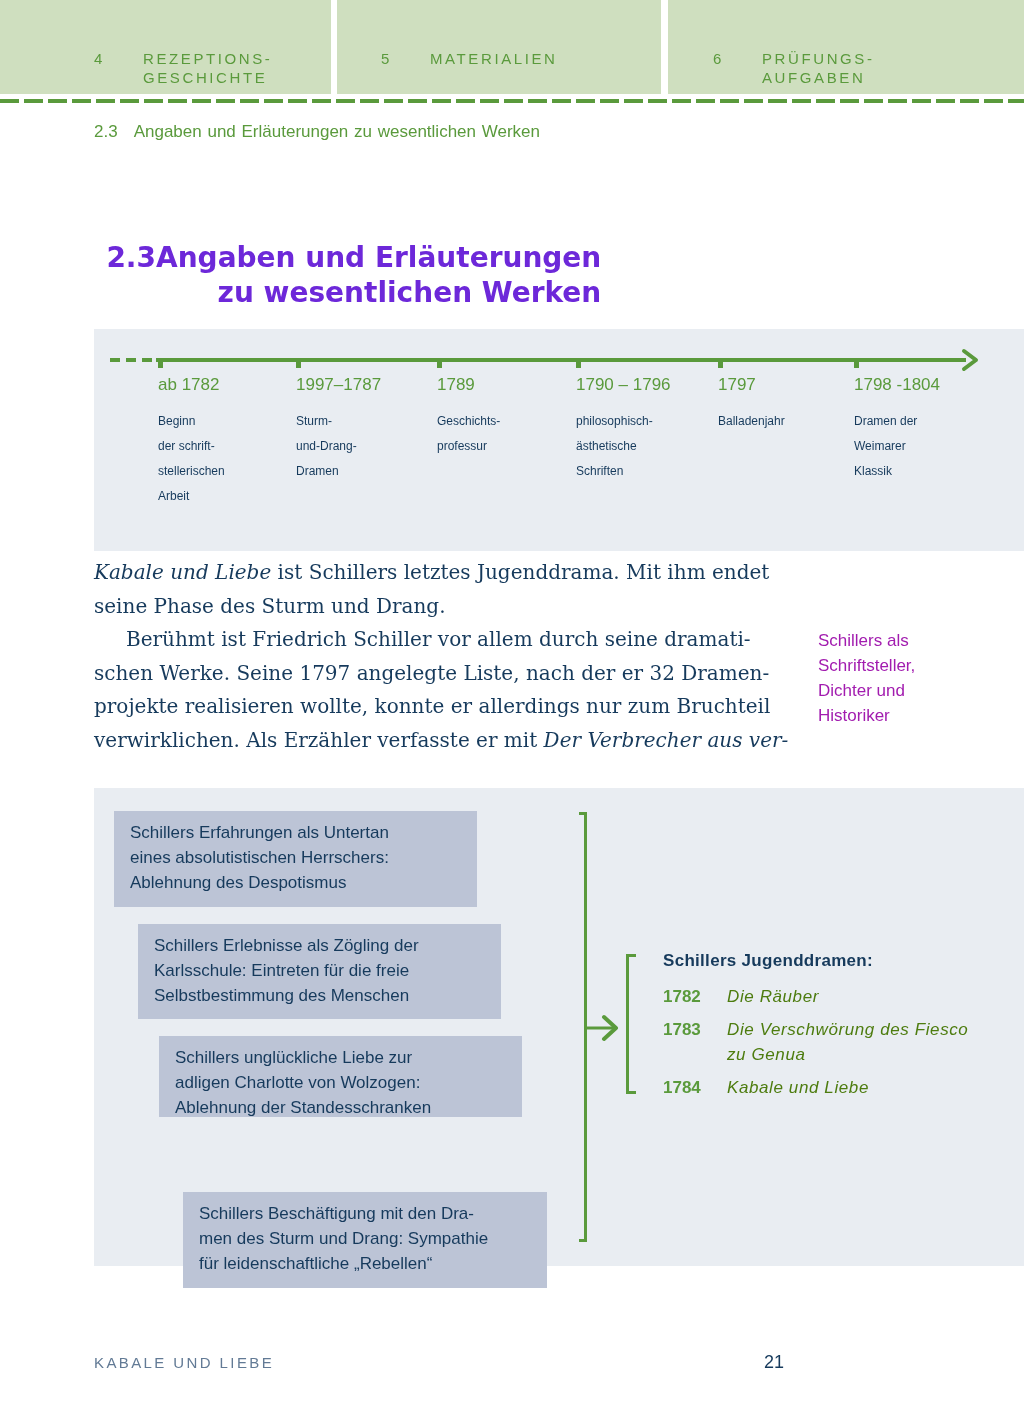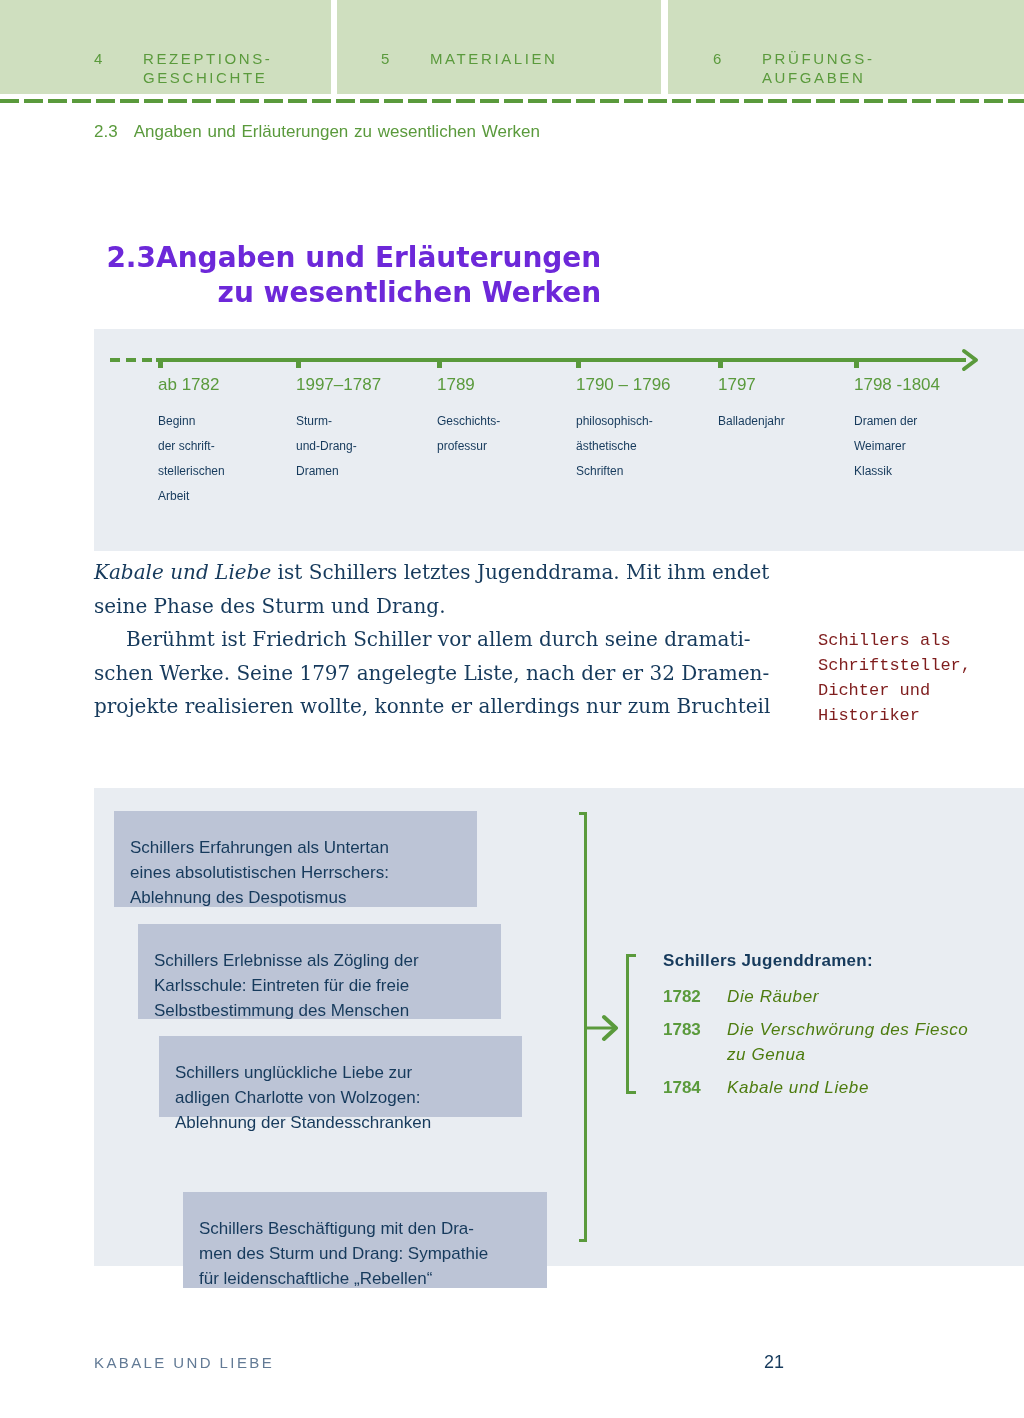--- a/index.html
+++ b/index.html
@@ -54,29 +54,29 @@
   }
   .body-text {
     position: absolute; left: 94px; top: 556px; width: 700px; font-family: "DejaVu Serif", "Liberation Serif", serif;
     font-size: 20px; line-height: 33.5px; color: #163a5c;
   }
   .body-text p { margin: 0; white-space: pre; }
   .body-text .indent { padding-left: 32px; }
   .body-text i { font-style: italic; }
   .margin-note {
     position: absolute; left: 818px; top: 628px; font-size: 17px; line-height: 25px;
-    color: #7f1d1d; font-family: Liberation Mono, monospace; white-space: pre;
+    color: #a21caf; font-family: Liberation Sans, sans-serif; white-space: pre;
   }
   .diagram-box {
     position: absolute; left: 94px; top: 788px; width: 930px; height: 478px; background: #e9edf2;
   }
   .cause {
     position: absolute; background: #bcc4d6; color: #163a5c; font-size: 17px;
     line-height: 25px; font-family: "Liberation Sans", sans-serif; white-space: pre;
-    box-sizing: border-box; padding: 24px 0 0 16px;
+    box-sizing: border-box; padding: 9px 0 0 16px;
   }
   .bracket-big {
     position: absolute; left: 579px; top: 812px; width: 8px; height: 430px;
     border: 3px solid #5a9a3c; border-left: none; box-sizing: border-box;
   }
   .arrow-mid { position: absolute; left: 584px; top: 1014px; }
   .bracket-small {
     position: absolute; left: 626px; top: 954px; width: 10px; height: 140px;
     border: 3px solid #5a9a3c; border-right: none; box-sizing: border-box;
   }
@@ -183,20 +183,21 @@
 Klassik</div>
   </div>
 </div>
 
 <div class="body-text">
   <p><i>Kabale und Liebe</i><span> ist Schillers letztes Jugenddrama. Mit ihm endet</span></p>
   <p>seine Phase des Sturm und Drang.</p>
   <p class="indent">Berühmt ist Friedrich Schiller vor allem durch seine dramati-</p>
   <p>schen Werke. Seine 1797 angelegte Liste, nach der er 32 Dramen-</p>
   <p>projekte realisieren wollte, konnte er allerdings nur zum Bruchteil</p>
+  <p><span>verwirklichen. Als Erzähler verfasste er mit </span><i>Der Verbrecher aus ver-</i></p>
 </div>
 
 <div class="margin-note">Schillers als
 Schriftsteller,
 Dichter und
 Historiker</div>
 
 <div class="diagram-box"></div>
 <div class="cause" style="left:114px;top:811px;width:363px;height:96px;">Schillers Erfahrungen als Untertan
 eines absolutistischen Herrschers:

